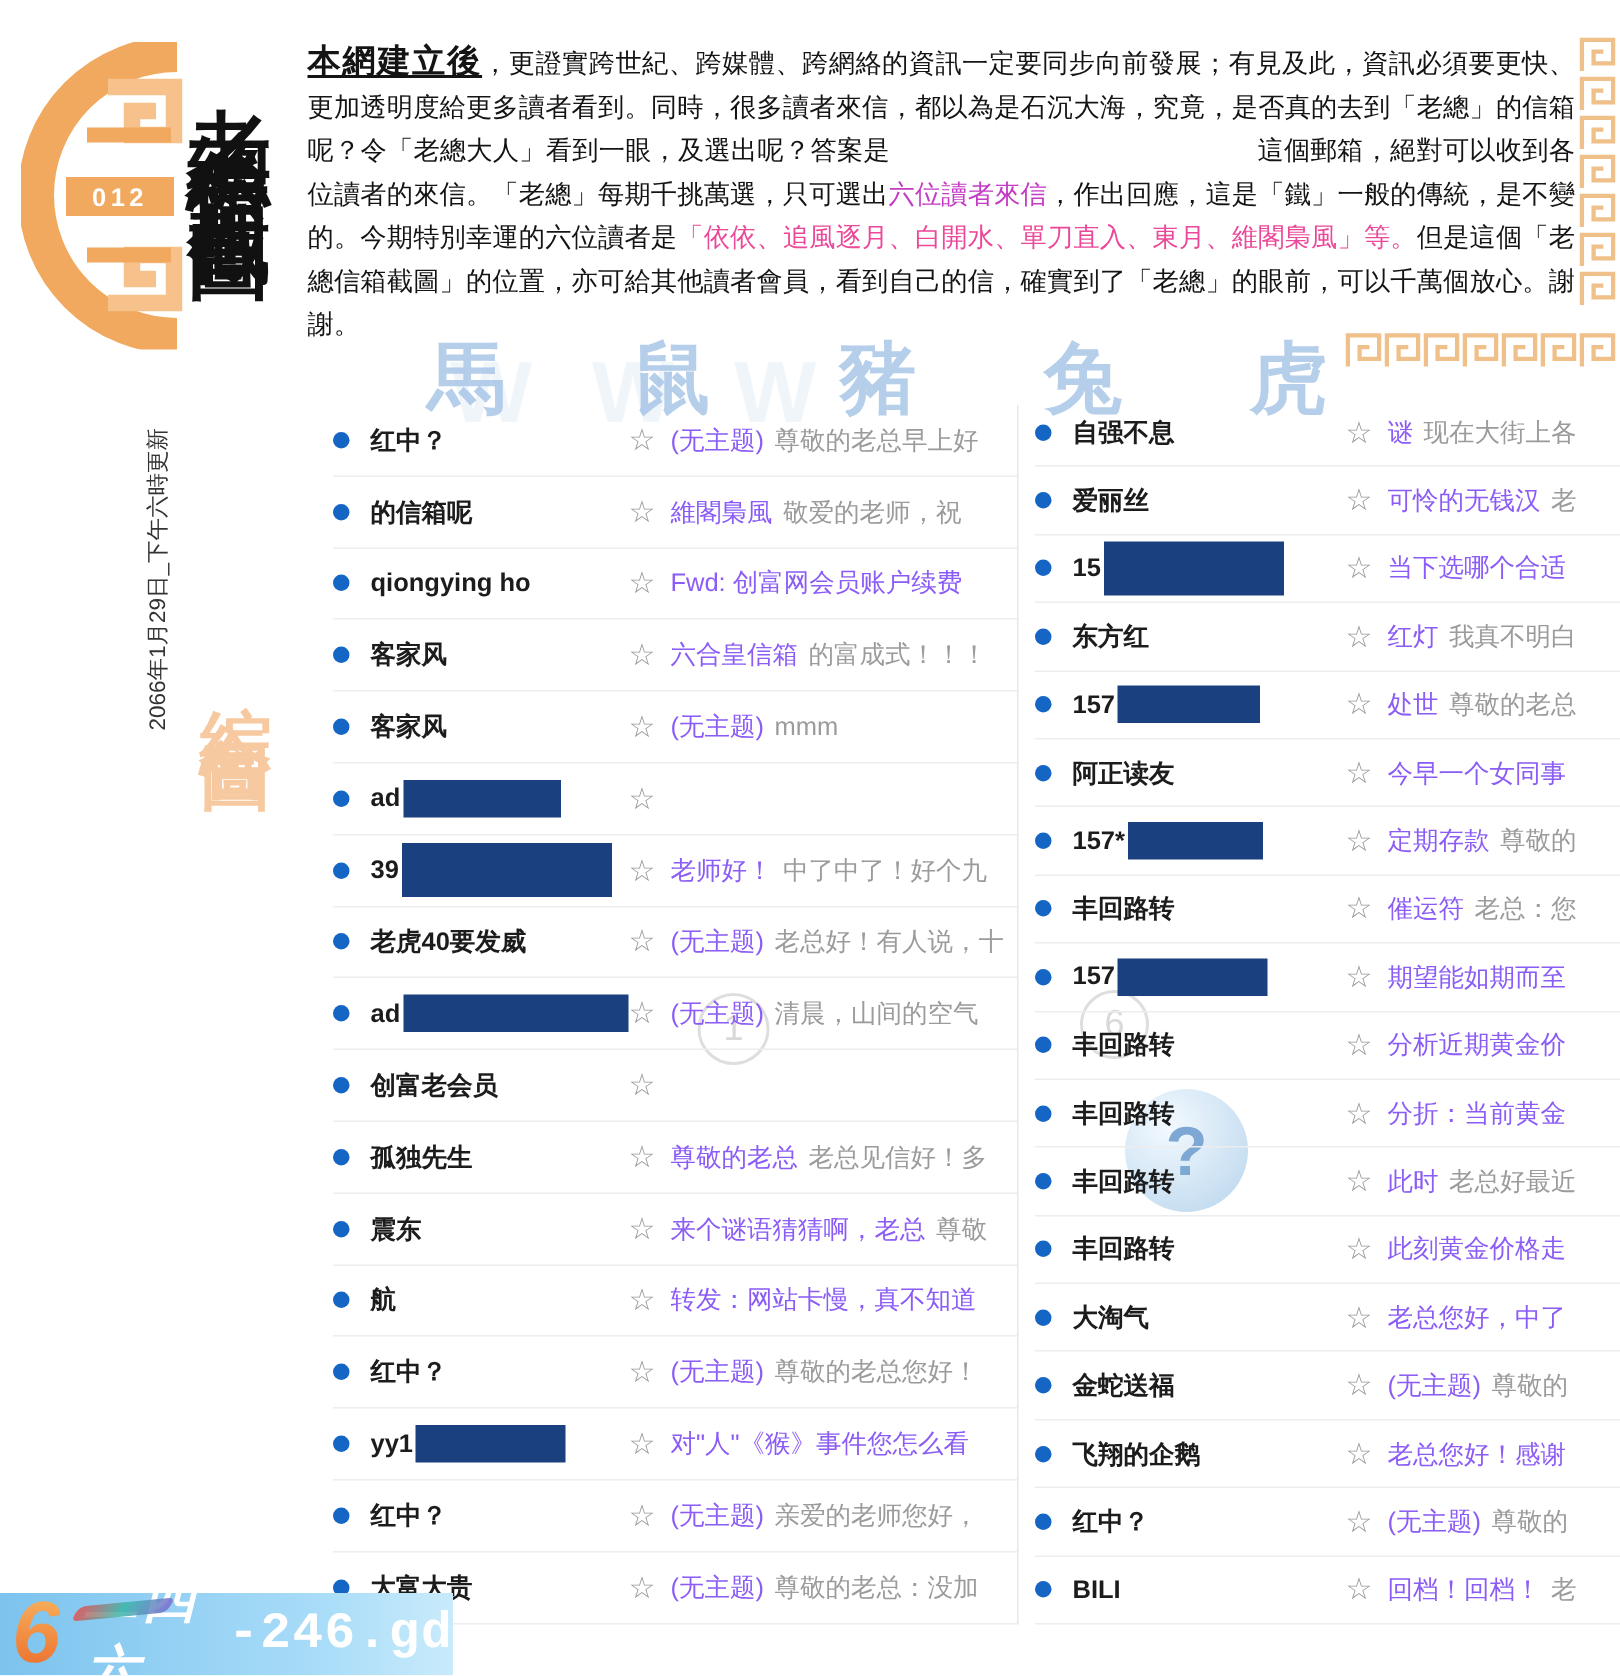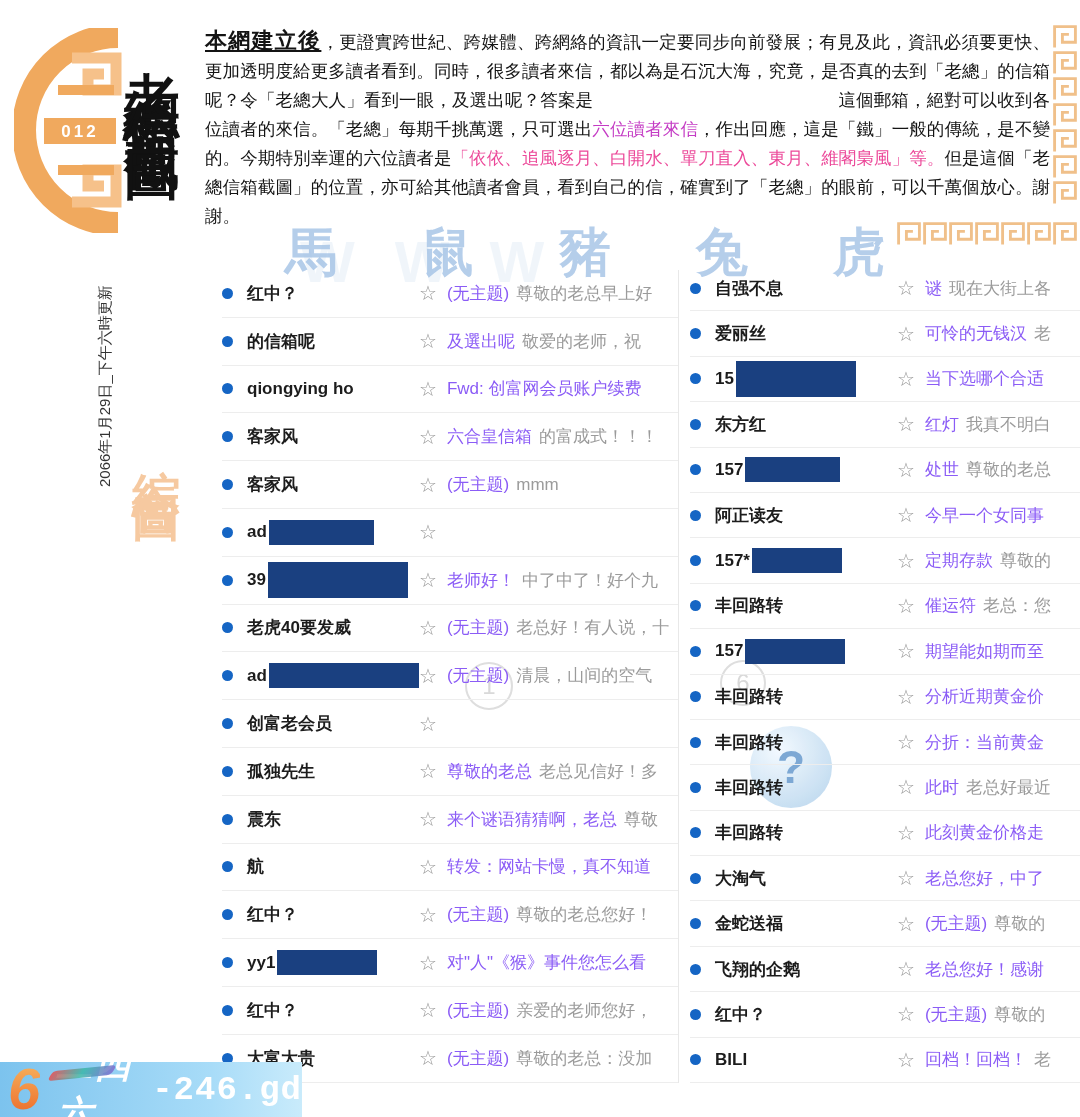--- a/index.html
+++ b/index.html
@@ -162,21 +162,21 @@
         </span>
       <span class="star">☆</span>
       <span class="subline"><b class="subj">(无主题)</b><span class="prev">尊敬的老总早上好</span></span>
     </div>
       <div class="mail-row">
       <span class="dot"></span>
       <span class="sender">
           <span class="sender-text">的信箱呢</span>
         </span>
       <span class="star">☆</span>
-      <span class="subline"><b class="subj">及選出呢</b><span class="prev">敬爱的老师，祝</span></span>
+      <span class="subline"><b class="subj">維閣梟風</b><span class="prev">敬爱的老师，祝</span></span>
     </div>
       <div class="mail-row">
       <span class="dot"></span>
       <span class="sender">
           <span class="sender-text">qiongying ho</span>
         </span>
       <span class="star">☆</span>
       <span class="subline"><b class="subj">Fwd: 创富网会员账户续费</b><span class="prev"></span></span>
     </div>
       <div class="mail-row">

